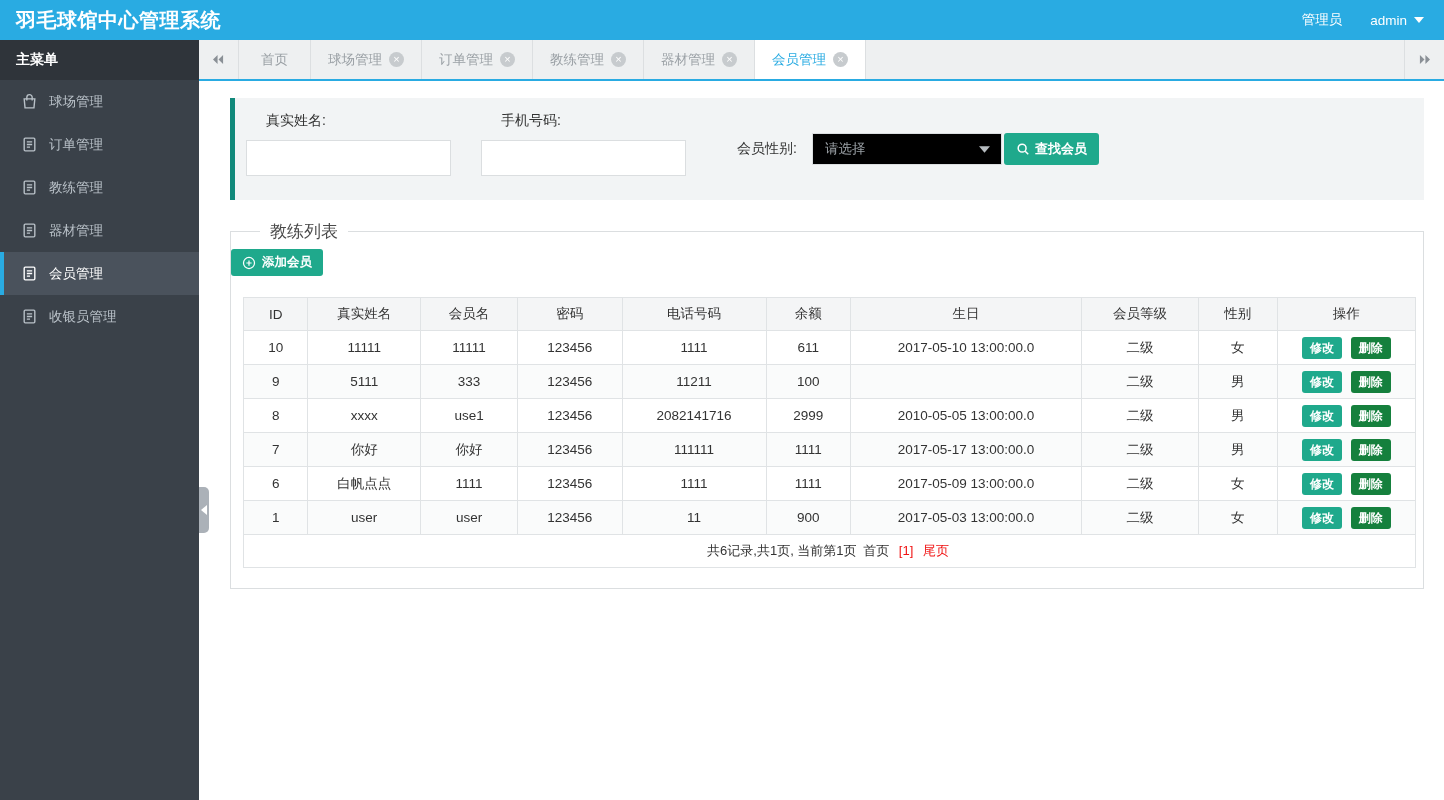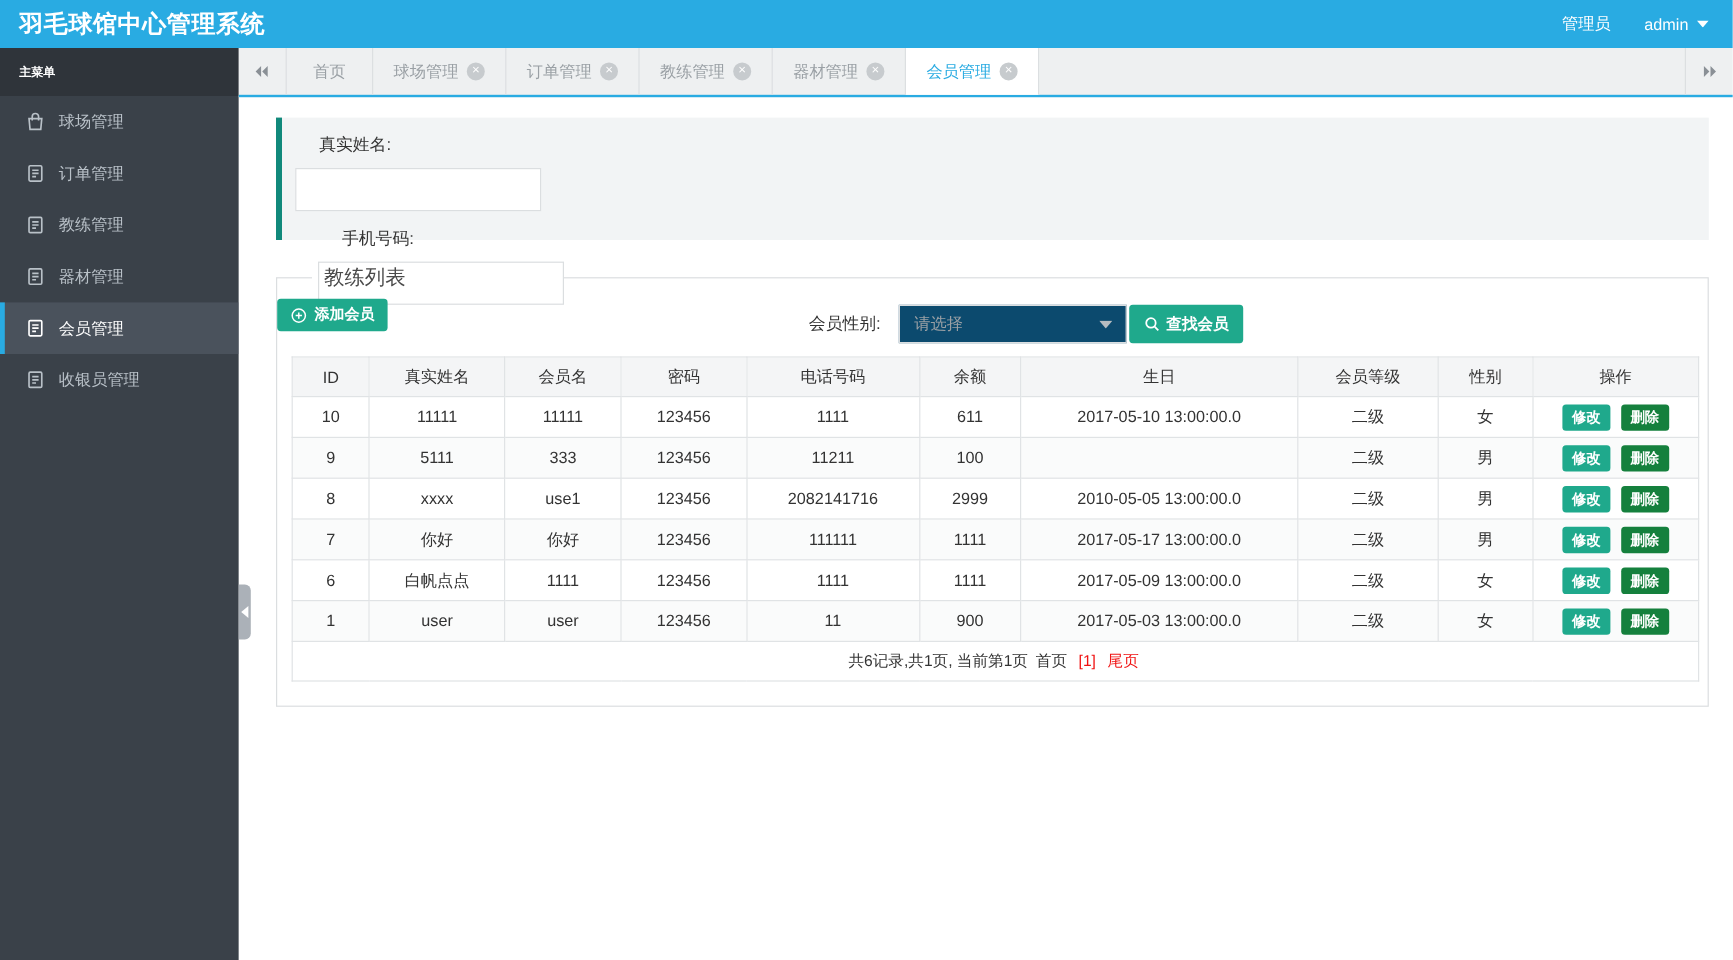--- a/index.html
+++ b/index.html
@@ -10,21 +10,21 @@
   }
   
   .topbar { height:40px; background:#29ABE2; display:flex; align-items:center;
             justify-content:space-between; padding:0 20px 0 16px; }
   .brand { color:#fff; font-size:20px; font-weight:bold; letter-spacing:.5px; }
   .user-area { display:flex; align-items:center; gap:28px; color:#fff; font-size:13.5px; }
   .admin-menu { display:flex; align-items:center; gap:7px; cursor:pointer; }
   
   .layout { display:flex; height:760px; }
   .sidebar { width:199px; background:#3A4149; flex-shrink:0; }
-  .sidebar-header { height:40px; background:#2F343A; color:#fff; font-size:10px;
+  .sidebar-header { height:40px; background:#2F343A; color:#fff; font-size:14px;
                     font-weight:bold; display:flex; align-items:center; padding-left:16px; }
   .menu-item { height:43px; display:flex; align-items:center; gap:11px; padding-left:17px;
                color:#B9C1C8; font-size:13.5px; cursor:pointer;
                border-left:4px solid transparent; }
   .menu-item.active { background:#4A525C; border-left-color:#29ABE2; color:#fff; }
   .menu-item svg { width:17px; height:17px; flex-shrink:0; }
   
   .main { flex:1; position:relative; display:flex; flex-direction:column; background:#fff; }
   .tabbar { height:41px; background:#EEF0F1; border-bottom:2px solid #29ABE2; display:flex; }
   .tab-scroll { width:40px; display:flex; align-items:center; justify-content:center;
@@ -33,29 +33,29 @@
   .tab { display:flex; align-items:center; justify-content:center; gap:7px; padding:0 17px;
          border-right:1px solid #DCDFE1; color:#9AA0A5; font-size:13.5px; cursor:pointer; }
   .tab.home { padding:0 22px; }
   .tab.active { background:#fff; color:#29ABE2; }
   .tab-close { width:15px; height:15px; border-radius:50%; background:#C7CBCE; color:#fff;
                font-size:11px; line-height:14px; text-align:center; flex-shrink:0; }
   .tab-close::before { content:"×"; }
   .tab-spacer { flex:1; }
   
   .content { padding:17px 20px 0 31px; }
-  .search-panel { height:102px; background:#F2F4F5; border-left:5px solid #11897B; display:flex;flex-direction:column; }
+  .search-panel { height:102px; background:#F2F4F5; border-left:5px solid #11897B; display:flex; }
   .fgroup { display:flex; flex-direction:column; margin-top:14px; }
   .fgroup label { font-size:14px; color:#333; margin-left:20px; margin-bottom:10px; }
   .fgroup input { width:205px; height:36px; border:1px solid #DBDEE0; background:#fff;
                   padding:0 8px; font-size:13px; outline:none; }
   .fg1 { margin-left:11px; } .fg2 { margin-left:30px; }
   .fg3 { display:flex; align-items:center; align-self:center; margin-left:51px; }
   .fg3 label { font-size:14px; color:#333; margin-right:15px; }
-  .select-box { width:190px; height:32px; background:#0c4a6e; border:1px solid #DBDEE0;
+  .select-box { width:190px; height:32px; background:#000000; border:1px solid #DBDEE0;
                 display:flex; align-items:center; justify-content:space-between;
                 padding:0 11px 0 12px; color:#9AA0A5; font-size:13.5px; cursor:pointer; }
   .btn-search { margin-left:2px; height:32px; padding:0 12px; background:#1FA98C; color:#fff;
                 border:none; border-radius:3px; font-size:13px; font-weight:bold;
                 display:flex; align-items:center; gap:5px; cursor:pointer; }
   
   .list-panel { margin-top:20px; border:1px solid #DBDEE0; padding:6px 7px 20px 12px; }
   .list-panel legend { margin-left:17px; padding:0 10px; font-size:17px; color:#4A4A4A; }
   .btn-add { margin-left:-12px; height:27px; padding:0 11px; background:#1FA98C; color:#fff;
              border:none; border-radius:3px; font-size:12.5px; font-weight:bold;

